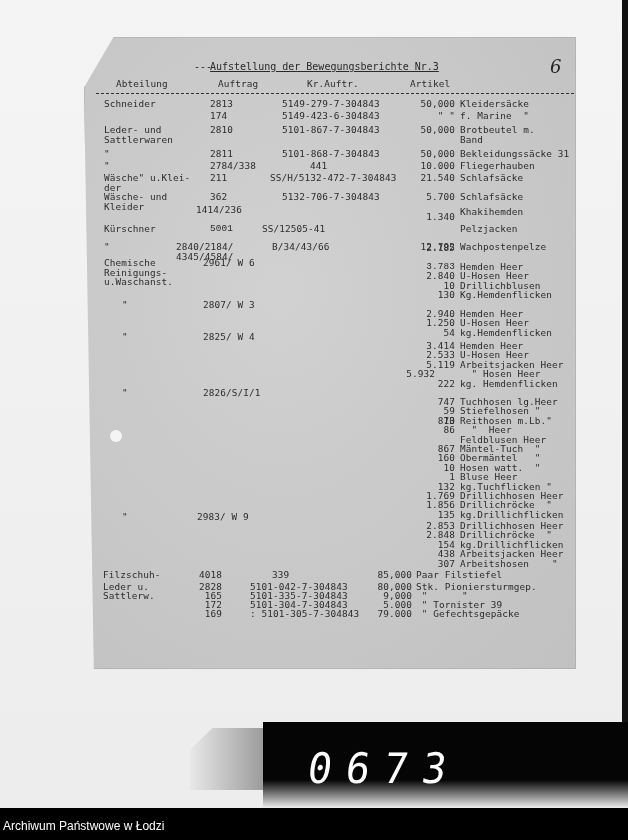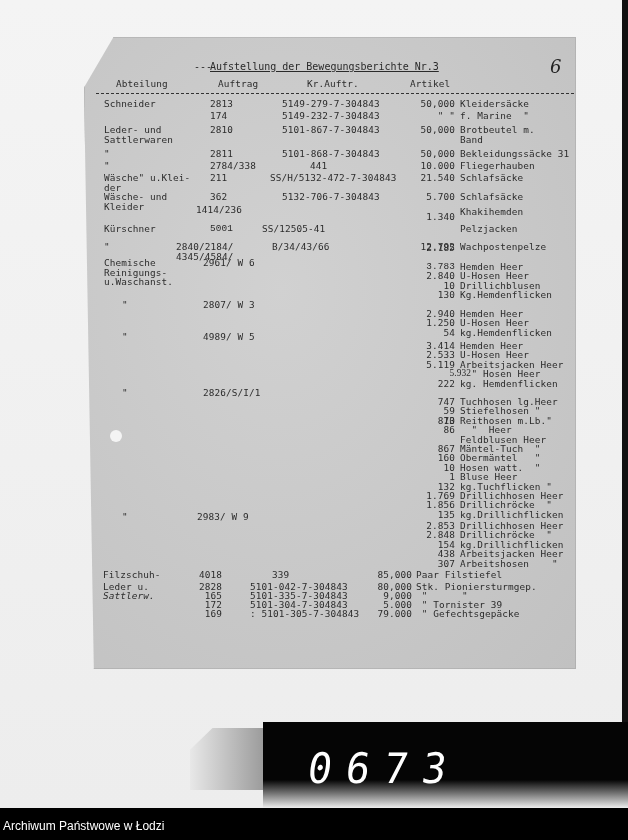--- a/index.html
+++ b/index.html
@@ -45,21 +45,21 @@
 <div class="dash" style="left:96px;top:93px;width:478px;"></div>
 
 <div id="rows">
     <div class="t" style="left: 104px; top: 99px;">Schneider</div>
     <div class="t" style="left: 210px; top: 99px;">2813</div>
     <div class="t" style="left: 282px; top: 99px;">5149-279-7-304843</div>
     <div class="t r" style="left: 380px; top: 99px; width: 75px;">50,000</div>
     <div class="t" style="left: 460px; top: 99px;">Kleidersäcke</div>
     <div class="t" style="left: 104px; top: 111px;"></div>
     <div class="t" style="left: 210px; top: 111px;">174</div>
-    <div class="t" style="left: 282px; top: 111px;">5149-232-7-304843</div>
+    <div class="t" style="left: 282px; top: 111px;">5149-423-6-304843</div>
     <div class="t r" style="left: 380px; top: 111px; width: 75px;">" "</div>
     <div class="t" style="left: 460px; top: 111px;">f. Marine  "</div>
     <div class="t" style="left: 104px; top: 125px;">Leder- und
 Sattlerwaren</div>
     <div class="t" style="left: 210px; top: 125px;">2810</div>
     <div class="t" style="left: 282px; top: 125px;">5101-867-7-304843</div>
     <div class="t r" style="left: 380px; top: 125px; width: 75px;">50,000</div>
     <div class="t" style="left: 460px; top: 125px;">Brotbeutel m.
 Band</div>
     <div class="t" style="left: 104px; top: 149px;">"</div>
@@ -114,28 +114,28 @@
     <div class="t" style="left: 460px; top: 290.2px;">Kg.Hemdenflicken</div>
     <div class="t" style="left: 122px; top: 300px;">"</div>
     <div class="t" style="left: 203px; top: 300px;">2807/ W 3</div>
     <div class="t r" style="left: 380px; top: 309px; width: 75px;">2.940</div>
     <div class="t" style="left: 460px; top: 309px;">Hemden Heer</div>
     <div class="t r" style="left: 380px; top: 318.4px; width: 75px;">1.250</div>
     <div class="t" style="left: 460px; top: 318.4px;">U-Hosen Heer</div>
     <div class="t r" style="left: 380px; top: 327.8px; width: 75px;">54</div>
     <div class="t" style="left: 460px; top: 327.8px;">kg.Hemdenflicken</div>
     <div class="t" style="left: 122px; top: 332px;">"</div>
-    <div class="t" style="left: 203px; top: 332px;">4989/ W 5</div>
+    <div class="t" style="left: 203px; top: 332px;">2825/ W 4</div>
     <div class="t r" style="left: 380px; top: 341px; width: 75px;">3.414</div>
     <div class="t" style="left: 460px; top: 341px;">Hemden Heer</div>
     <div class="t r" style="left: 380px; top: 350.4px; width: 75px;">2.533</div>
     <div class="t" style="left: 460px; top: 350.4px;">U-Hosen Heer</div>
     <div class="t r" style="left: 380px; top: 359.8px; width: 75px;">5.119</div>
     <div class="t" style="left: 460px; top: 359.8px;">Arbeitsjacken Heer</div>
-    <div class="t r" style="left: 396px; top: 369.2px; width: 75px; font-family: Liberation Serif, serif;">5.932</div>
+    <div class="t r" style="left: 360px; top: 369.2px; width: 75px;">5.932</div>
     <div class="t" style="left: 460px; top: 369.2px;">  " Hosen Heer</div>
     <div class="t r" style="left: 380px; top: 378.6px; width: 75px;">222</div>
     <div class="t" style="left: 460px; top: 378.6px;">kg. Hemdenflicken</div>
     <div class="t" style="left: 122px; top: 388px;">"</div>
     <div class="t" style="left: 203px; top: 388px;">2826/S/I/1</div>
     <div class="t r" style="left: 380px; top: 397px; width: 75px;">747</div>
     <div class="t" style="left: 460px; top: 397px;">Tuchhosen lg.Heer</div>
     <div class="t r" style="left: 380px; top: 406.4px; width: 75px;">59</div>
     <div class="t" style="left: 460px; top: 406.4px;">Stiefelhosen "</div>
     <div class="t r" style="left: 380px; top: 415.8px; width: 75px;">13</div>
@@ -175,21 +175,21 @@
     <div class="t" style="left: 103px; top: 570px;">Filzschuh-</div>
     <div class="t r" style="left: 190px; top: 570px; width: 32px;">4018</div>
     <div class="t" style="left: 272px; top: 570px;">339</div>
     <div class="t r" style="left: 350px; top: 570px; width: 62px;">85,000</div>
     <div class="t" style="left: 416px; top: 570px;">Paar Filstiefel</div>
     <div class="t" style="left: 103px; top: 582px;">Leder u.</div>
     <div class="t r" style="left: 190px; top: 582px; width: 32px;">2828</div>
     <div class="t" style="left: 250px; top: 582px;">5101-042-7-304843</div>
     <div class="t r" style="left: 350px; top: 582px; width: 62px;">80,000</div>
     <div class="t" style="left: 416px; top: 582px;">Stk. Pioniersturmgep.</div>
-    <div class="t" style="left: 103px; top: 591px; font-style: italic;">Sattlerw.</div>
+    <div class="t" style="left: 103px; top: 591px;">Sattlerw.</div>
     <div class="t r" style="left: 190px; top: 591px; width: 32px;">165</div>
     <div class="t" style="left: 250px; top: 591px;">5101-335-7-304843</div>
     <div class="t r" style="left: 350px; top: 591px; width: 62px;">9,000</div>
     <div class="t" style="left: 416px; top: 591px;"> "      "</div>
     <div class="t" style="left: 103px; top: 600px;"></div>
     <div class="t r" style="left: 190px; top: 600px; width: 32px;">172</div>
     <div class="t" style="left: 250px; top: 600px;">5101-304-7-304843</div>
     <div class="t r" style="left: 350px; top: 600px; width: 62px;">5.000</div>
     <div class="t" style="left: 416px; top: 600px;"> " Tornister 39</div>
     <div class="t" style="left: 103px; top: 609px;"></div>

